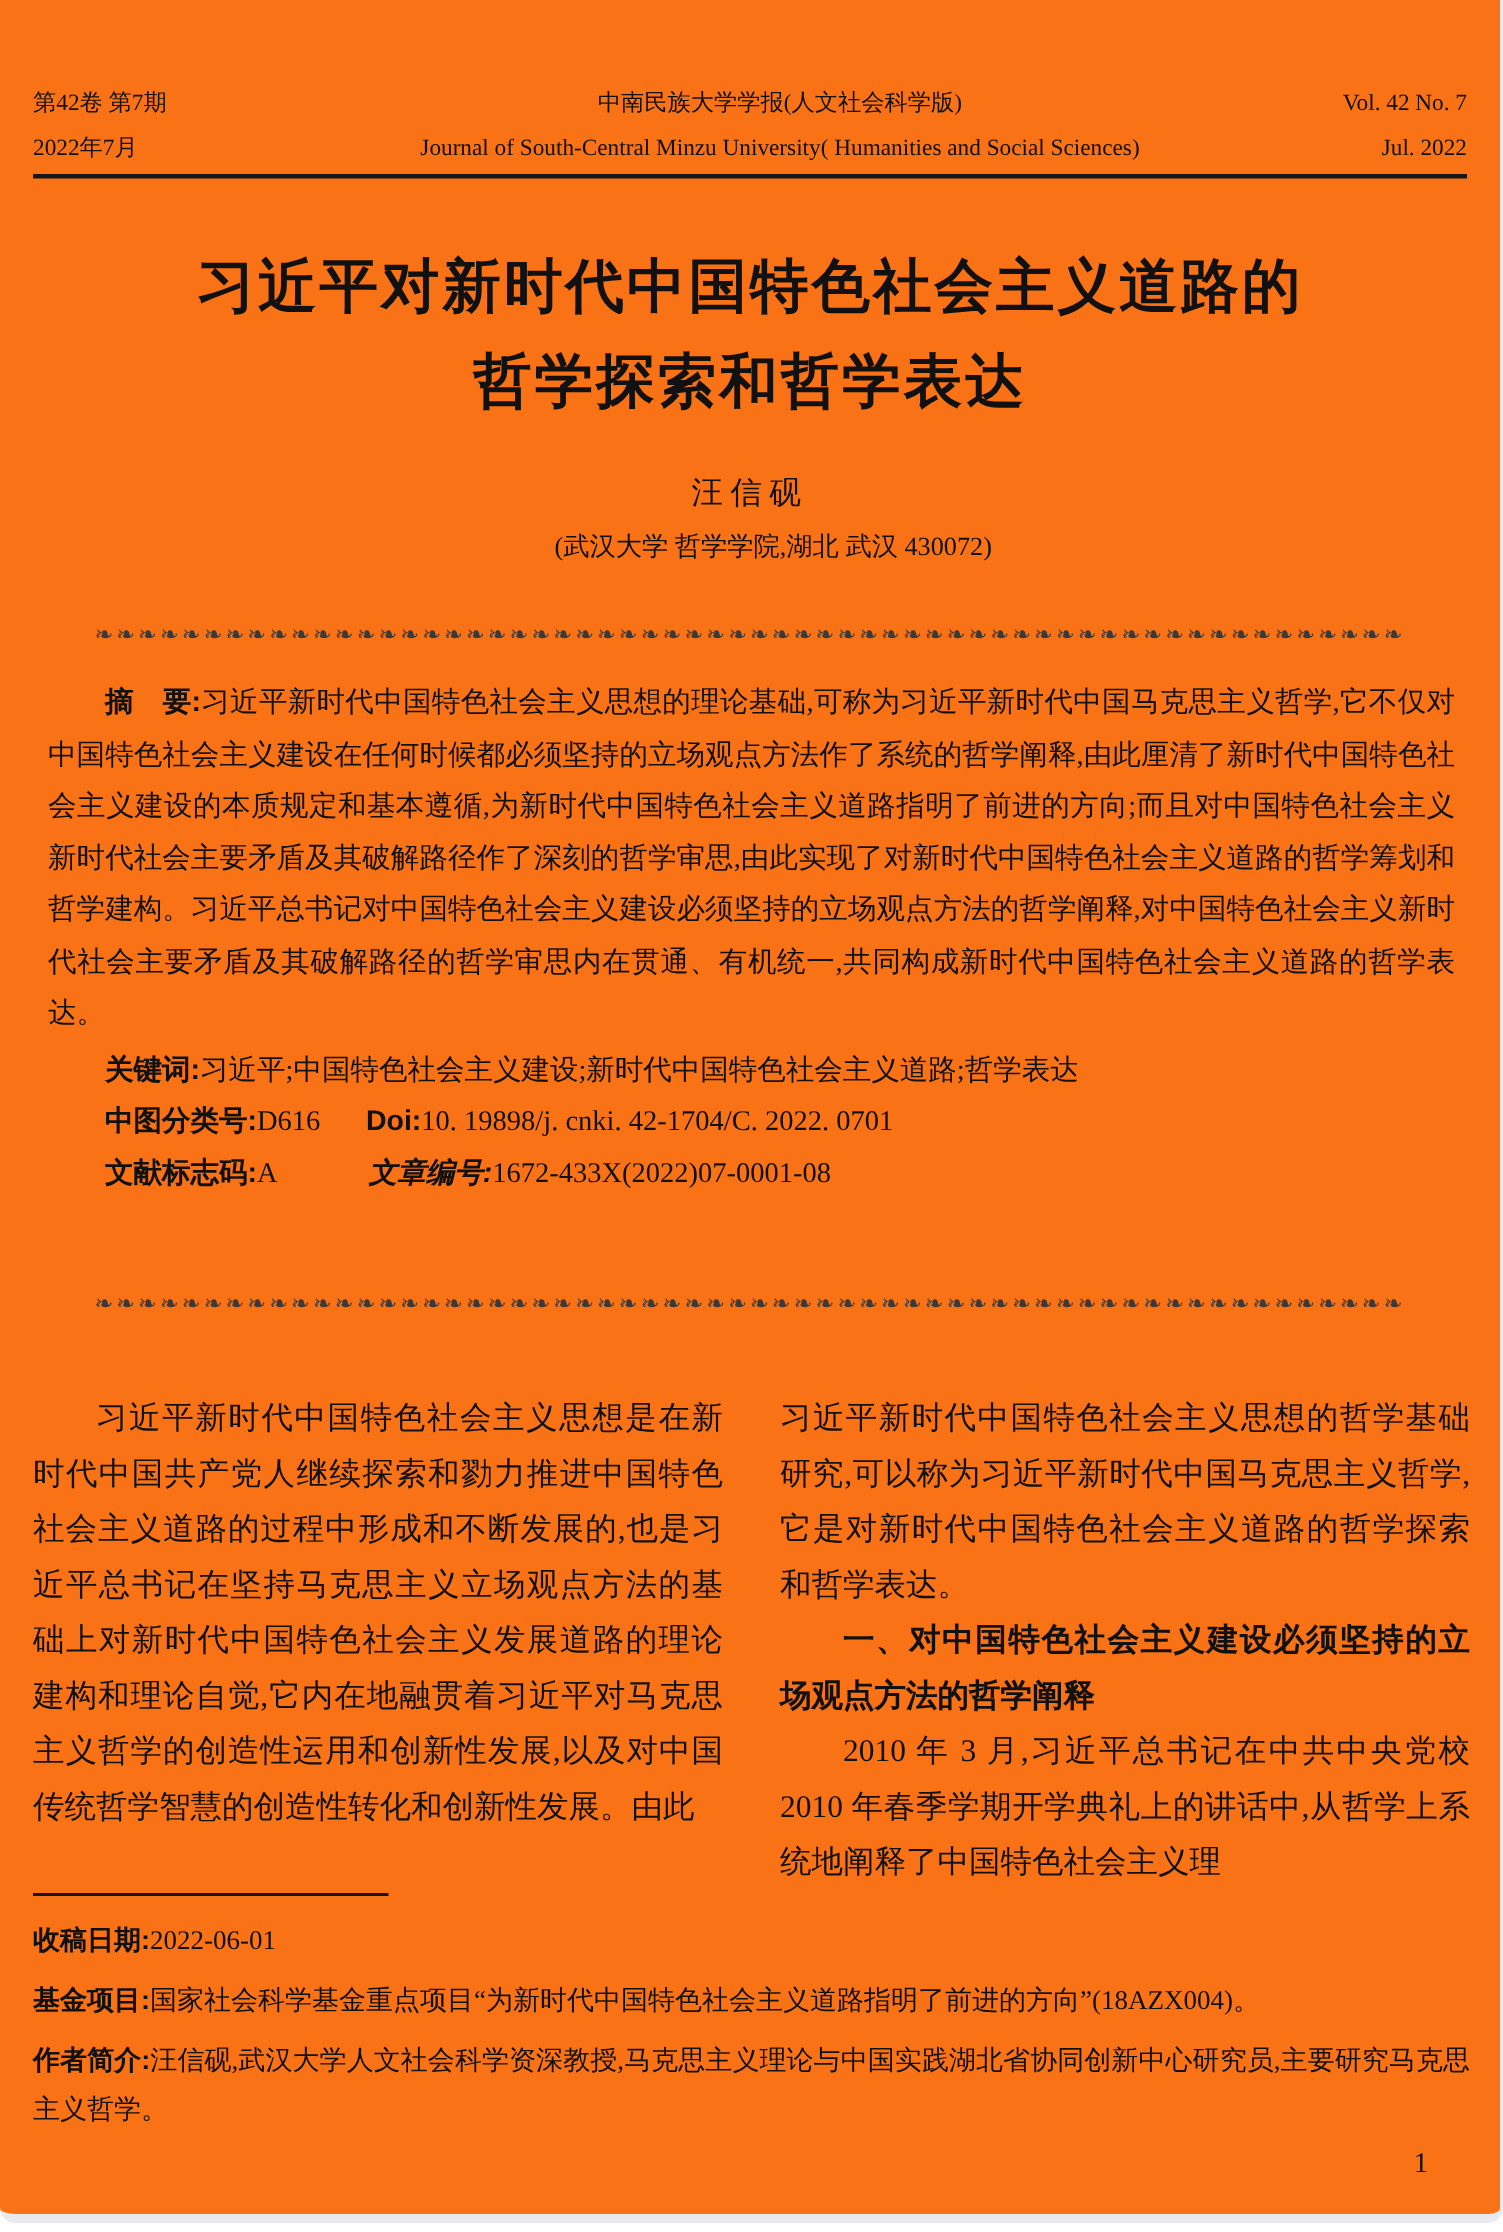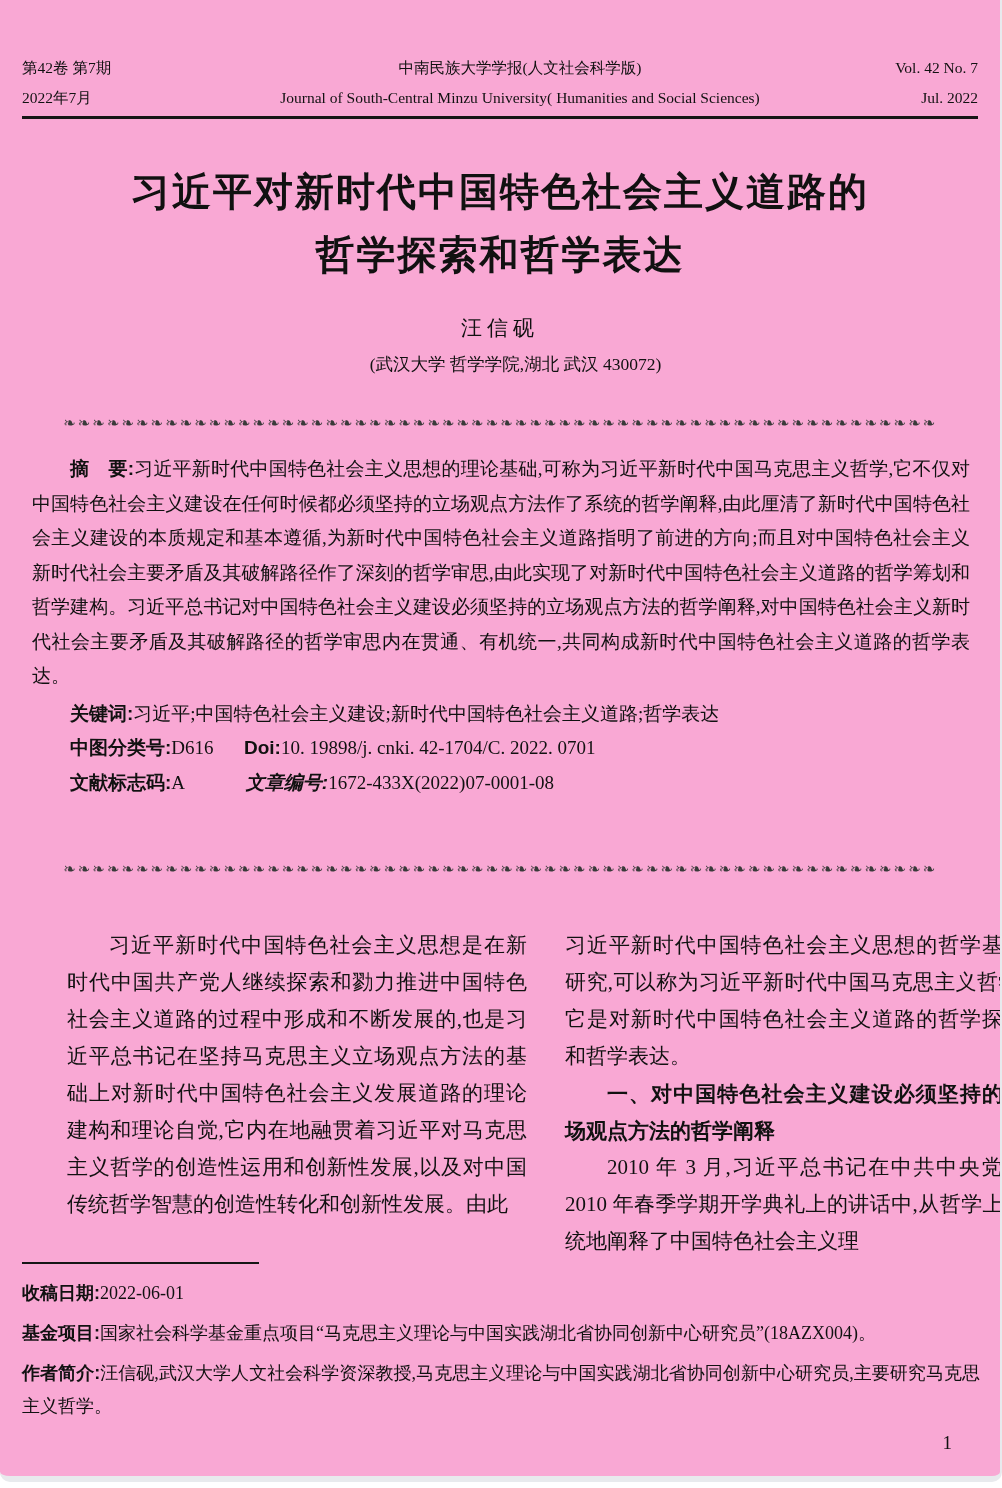--- a/index.html
+++ b/index.html
@@ -1,20 +1,20 @@
 <!DOCTYPE html>
 <html lang="zh"><head>
 <meta charset="utf-8">
 <style>
   html,body{margin:0;padding:0;background:#ffffff;}
   .page{
     position:relative;
     width:1002px;height:1482px;
     margin:0 auto;
-    background:#f9a8d4;
+    background:#f97316;
     color:#111;
     font-family:"Liberation Serif","DejaVu Serif",serif;
     border-right:2px solid #e8eaed;
     border-bottom:6px solid #e8eaed;
     border-radius:0 0 10px 10px;
     box-sizing:border-box;
     overflow:hidden;
   }
   .hei{font-family:"Liberation Sans","DejaVu Sans",sans-serif;font-weight:bold;}
 
@@ -42,21 +42,21 @@
 
   
   .abstract-block{position:absolute;top:452px;left:32px;right:30px;font-size:19px;line-height:34.5px;}
   .abstract-para{margin:0;text-align:justify;text-indent:2em;}
   .meta-line{margin:0;padding-left:2em;white-space:nowrap;}
   .kw-line{margin-top:3px;}
   .gap-md{margin-left:1.6em;}
   .gap-lg{margin-left:3.2em;font-style:italic;}
 
   
-  .col{position:absolute;top:927px;width:460px;font-size:21px;line-height:37px;text-align:justify;margin-left:45px;}
+  .col{position:absolute;top:927px;width:460px;font-size:21px;line-height:37px;text-align:justify;}
   .col-left{left:22px;}
   .col-right{left:520px;}
   .col p{margin:0;}
   .indent{text-indent:2em;}
   .section-heading{font-family:"Liberation Sans","DejaVu Sans",sans-serif;font-weight:bold;text-indent:2em;}
 
   
   .footnote-rule{position:absolute;top:1262px;left:22px;width:237px;height:2px;background:#161616;}
   .footnotes{position:absolute;top:1277px;left:22px;right:20px;font-size:18px;line-height:33px;}
   .footnotes p{margin:0 0 7px 0;text-align:justify;}
@@ -109,19 +109,19 @@
 
   <div class="col col-right">
     <p>习近平新时代中国特色社会主义思想的哲学基础研究,可以称为习近平新时代中国马克思主义哲学,它是对新时代中国特色社会主义道路的哲学探索和哲学表达。</p>
     <p class="section-heading">一、对中国特色社会主义建设必须坚持的立场观点方法的哲学阐释</p>
     <p class="indent">2010 年 3 月,习近平总书记在中共中央党校 2010 年春季学期开学典礼上的讲话中,从哲学上系统地阐释了中国特色社会主义理</p>
   </div>
 
   <div class="footnote-rule"></div>
   <div class="footnotes">
     <p><span class="hei">收稿日期:</span><span>2022-06-01</span></p>
-    <p><span class="hei">基金项目:</span><span>国家社会科学基金重点项目“马克思主义理论与中国实践湖北省协同创新中心研究员”(18AZX004)。</span></p>
+    <p><span class="hei">基金项目:</span><span>国家社会科学基金重点项目“为新时代中国特色社会主义道路指明了前进的方向”(18AZX004)。</span></p>
     <p><span class="hei">作者简介:</span><span>汪信砚,武汉大学人文社会科学资深教授,马克思主义理论与中国实践湖北省协同创新中心研究员,主要研究马克思主义哲学。</span></p>
   </div>
 
   <div class="page-number">1</div>
 
 </div>
 
 </body></html>

